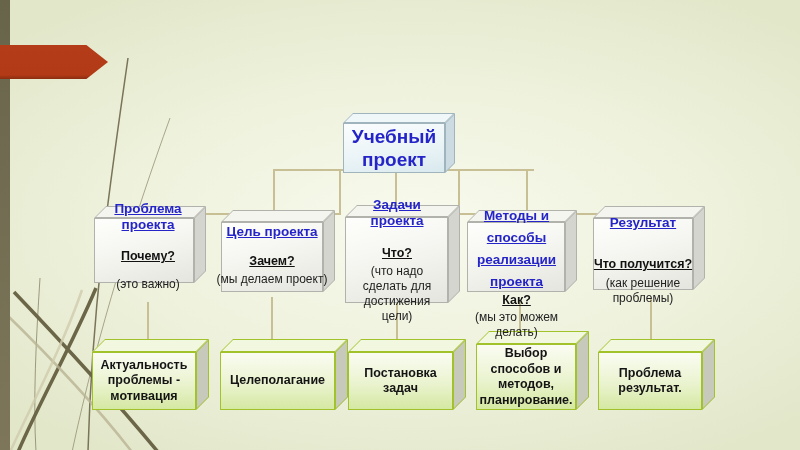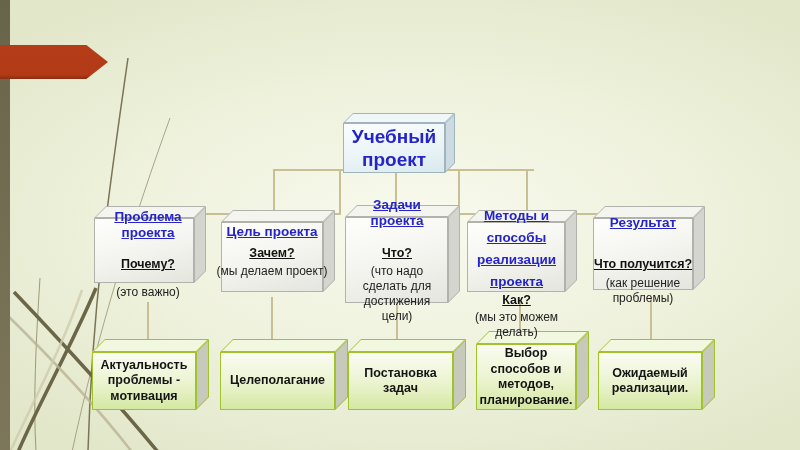--- a/index.html
+++ b/index.html
@@ -99,28 +99,28 @@
     <div class="bb-top"></div>
       <div class="bb-side"></div>
       <div class="bb-face"></div>
   </div>
   <div class="box3d white" style="left:593px;top:218px;width:100px;height:72px">
     <div class="bb-top"></div>
       <div class="bb-side"></div>
       <div class="bb-face"></div>
   </div>
 
-  <div class="colstack" style="left:88px;top:209px;width:120px">
+  <div class="colstack" style="left:88px;top:201px;width:120px">
     <div class="ctitle">Проблема проекта</div>
     <div class="cq" style="margin-top:16px">Почему?</div>
     <div class="cnote" style="margin-top:13px">(это важно)</div>
   </div>
   <div class="colstack" style="left:212px;top:224px;width:120px">
     <div class="ctitle">Цель проекта</div>
-    <div class="cq" style="margin-top:6px">Зачем?</div>
+    <div class="cq" style="margin-top:14px">Зачем?</div>
     <div class="cnote" style="margin-top:3px">(мы делаем проект)</div>
   </div>
   <div class="colstack" style="left:347px;top:197px;width:100px">
     <div class="ctitle">Задачи проекта</div>
     <div class="cq" style="margin-top:17px">Что?</div>
     <div class="cnote" style="margin-top:3px">(что надо сделать для достижения цели)</div>
   </div>
   <div class="colstack" style="left:464px;top:205px;width:105px">
     <div class="ctitle" style="line-height:22px">Методы и способы реализации проекта</div>
     <div class="cq" style="margin-top:0px">Как?</div>
@@ -157,17 +157,17 @@
     <div class="bb-top"></div>
       <div class="bb-side"></div>
     <div class="bb-face">
         <span class="stage-label">Выбор способов и методов, планирование.</span>
       </div>
   </div>
   <div class="box3d green" style="left:598px;top:352px;width:104px;height:58px">
     <div class="bb-top"></div>
       <div class="bb-side"></div>
     <div class="bb-face">
-        <span class="stage-label">Ожидаемый реализации.</span>
+        <span class="stage-label">Проблема результат.</span>
       </div>
   </div>
 
 </div>
 
 </body></html>

